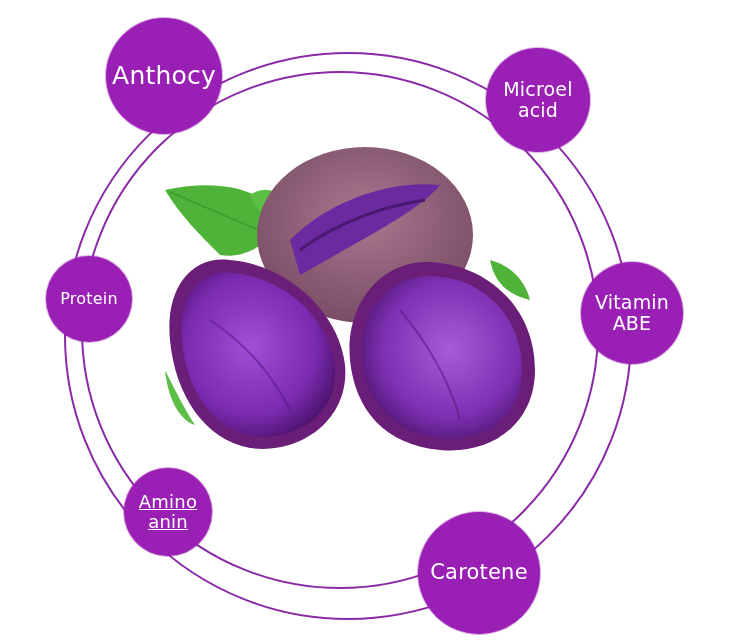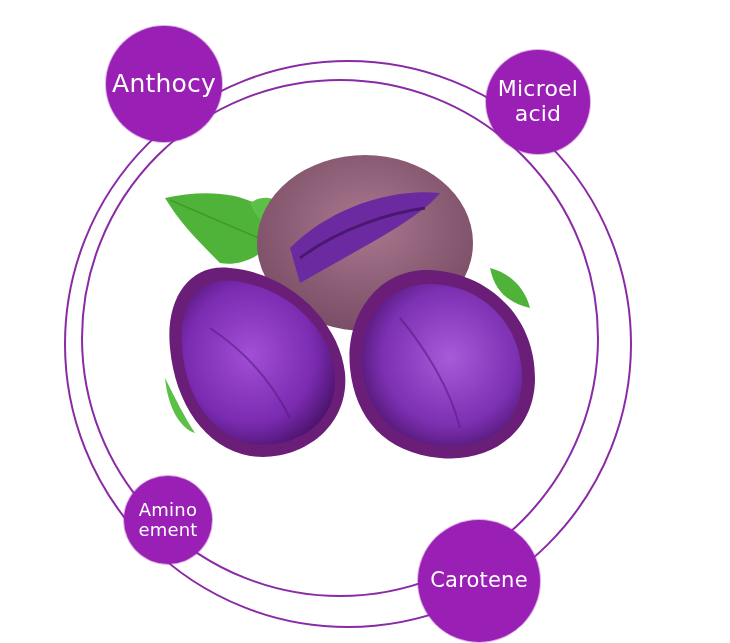--- a/index.html
+++ b/index.html
@@ -1,18 +1,18 @@
 <!DOCTYPE html>
 <html><head>
 <meta charset="utf-8">
 <style>
   html, body { margin: 0; padding: 0; background: #ffffff; }
   body { width: 730px; height: 643px; position: relative; overflow: hidden;
          font-family: "DejaVu Sans", "Liberation Sans", sans-serif; }
-  .stage { position: absolute; left: 0; top: 0; width: 730px; height: 566px; margin-top: 8px; }
+  .stage { position: absolute; left: 0; top: 0; width: 730px; height: 566px; }
   svg.rings { position: absolute; left: 0; top: 0; }
   .bubble {
     position: absolute; border-radius: 50%;
     background: #9a1fb4;
     display: flex; align-items: center; justify-content: center;
     text-align: center; color: #ffffff;
     box-shadow: 0 0 0 1px rgba(154,31,180,0.35);
   }
   .bubble span { display: block; line-height: 1.12; letter-spacing: 0.2px; }
   .illustration { position: absolute; left: 150px; top: 140px; }
@@ -65,33 +65,44 @@
     <path d="M212 220 C208 170 238 135 282 136 C335 138 372 178 372 230 C372 278 335 302 292 298 C243 294 216 262 212 220 Z" fill="url(#flesh2)"></path>
     <path d="M250 170 C275 200 300 240 310 280" stroke="#5a1a86" stroke-width="2" fill="none" opacity="0.6"></path>
   </svg>
 
   <div class="bubble" style="left:106px; top:18px; width:116px; height:116px; font-size:25px;">
     <div>
       <span>Anthocy</span>
     </div>
   </div>
 
-  <div class="bubble" style="left:486px; top:42px; width:104px; height:104px; font-size:22px;">
+  <div class="bubble" style="left:486px; top:48px; width:104px; height:104px; font-size:19px;">
     <div>
       <span>Microel</span>
       <span>acid</span>
     </div>
   </div>
 
+  <div class="bubble" style="left:46px; top:256px; width:86px; height:86px; font-size:16px;">
+    <div>
+      <span>Protein</span>
+    </div>
+  </div>
 
+  <div class="bubble" style="left:581px; top:262px; width:102px; height:102px; font-size:19px;">
+    <div>
+      <span>Vitamin</span>
+      <span>ABE</span>
+    </div>
+  </div>
 
-  <div class="bubble" style="left:124px; top:468px; width:88px; height:88px; font-size:18px;">
+  <div class="bubble" style="left:124px; top:468px; width:88px; height:88px; font-size:18px;text-decoration:underline;">
     <div>
       <span>Amino</span>
-      <span>ement</span>
+      <span>anin</span>
     </div>
   </div>
 
   <div class="bubble" style="left:418px; top:512px; width:122px; height:122px; font-size:21px;">
     <div>
       <span>Carotene</span>
     </div>
   </div>
 
 </div>

